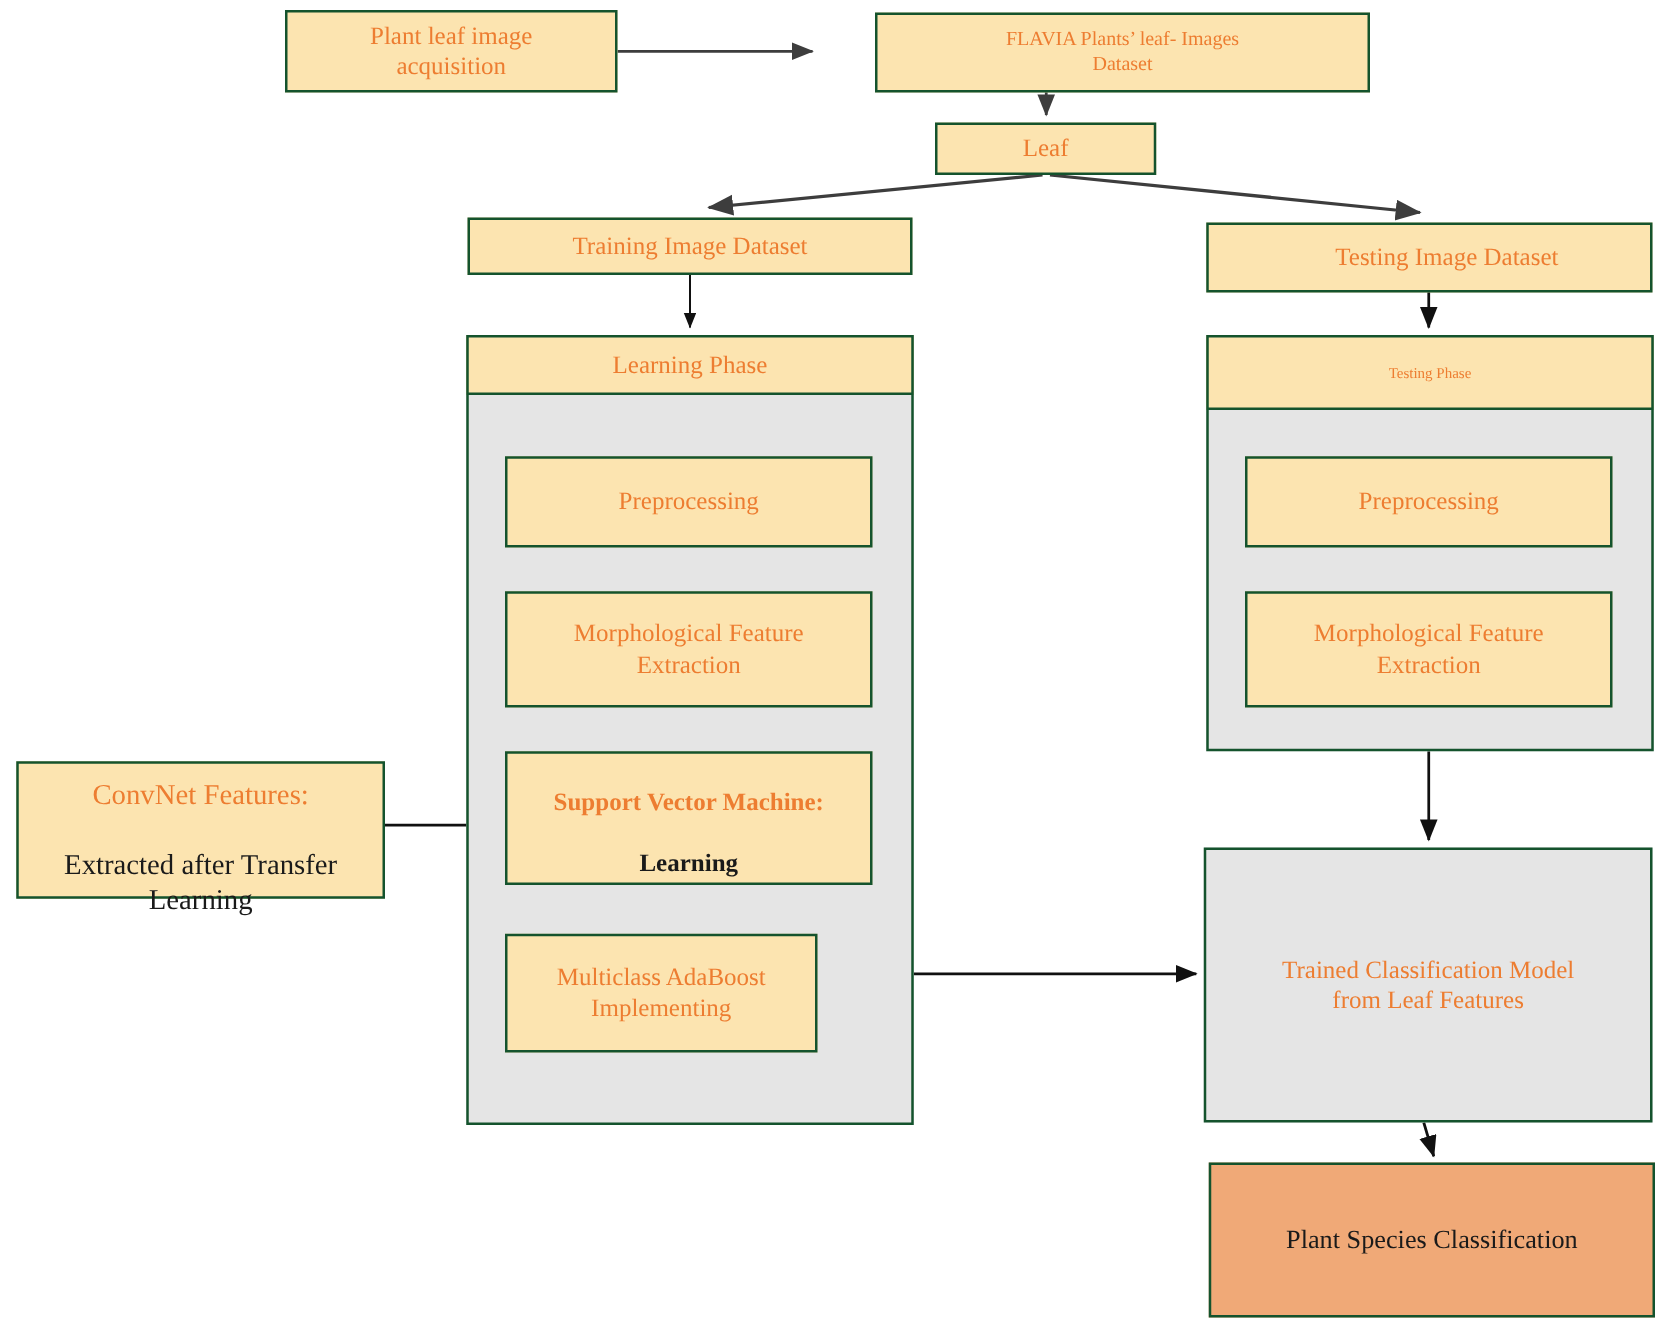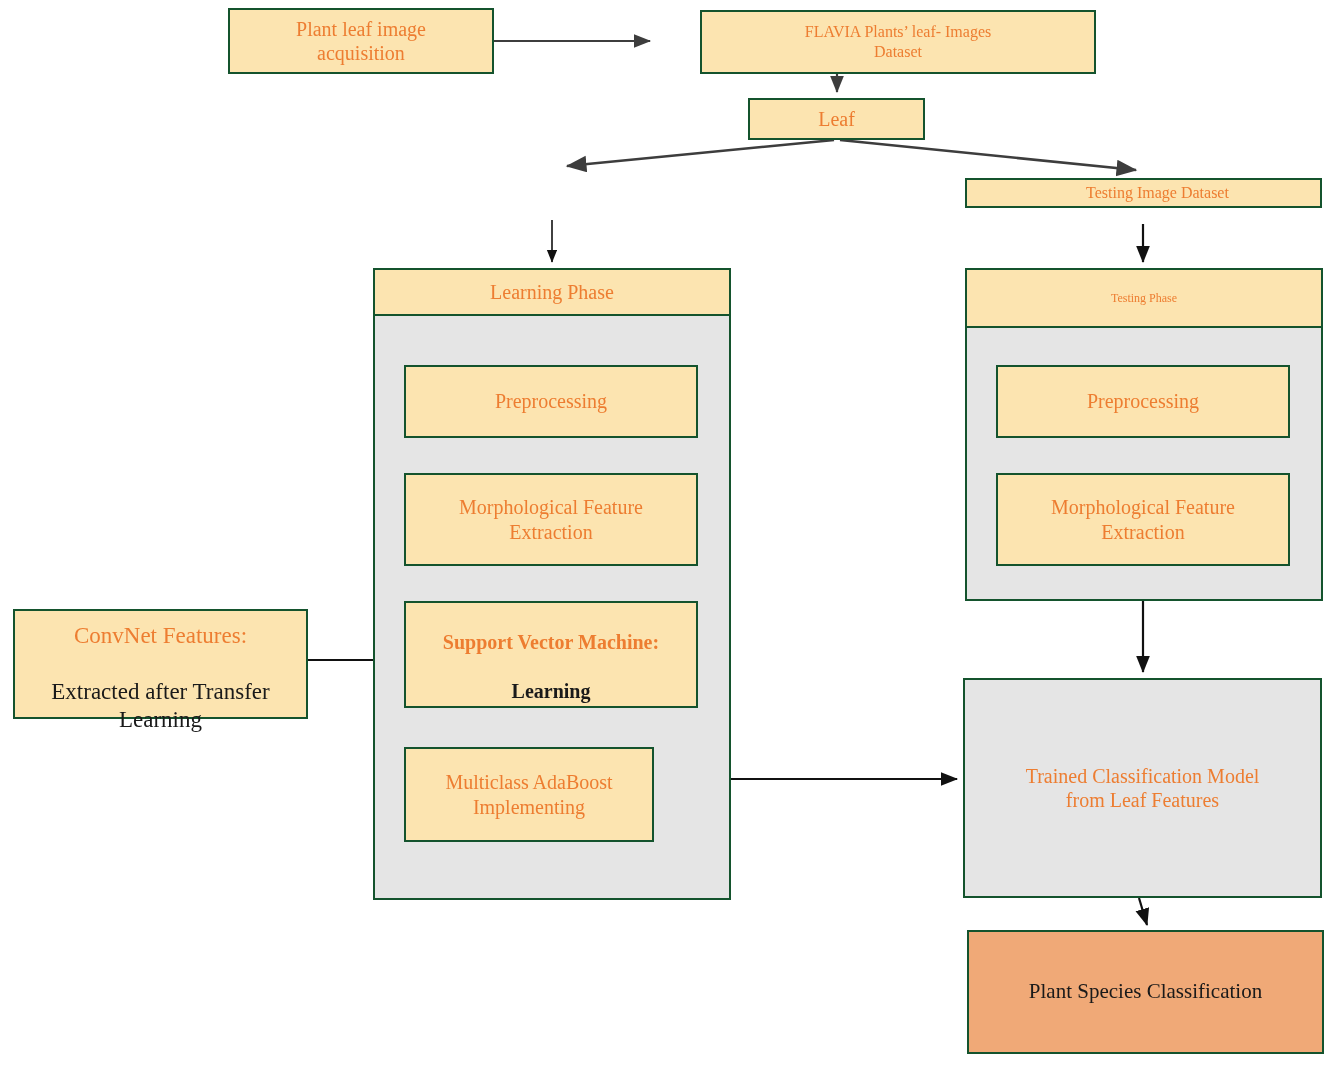--- a/index.html
+++ b/index.html
@@ -101,22 +101,25 @@
 
   <div class="node fill-yellow" style="left:658px; top:10px; width:396px; height:64px; font-size:16px;margin-left:42px;">
     <span class="label txt-orange">FLAVIA Plants’ leaf- Images
 Dataset</span>
   </div>
 
   <div class="node fill-yellow" style="left:748px; top:98px; width:177px; height:42px; font-size:20px;">
     <span class="label txt-orange">Leaf</span>
   </div>
 
+  <div class="node fill-yellow" style="left:374px; top:174px; width:356px; height:46px; font-size:20px;">
+    <span class="label txt-orange">Training Image Dataset</span>
+  </div>
 
-  <div class="node fill-yellow" style="left:965px; top:178px; width:357px; height:30px; font-size:16px;padding-left:28px;">
+  <div class="node fill-yellow" style="left:965px; top:178px; width:357px; height:56px; font-size:20px;padding-left:28px;">
     <span class="label txt-orange">Testing Image Dataset</span>
   </div>
 
   <div class="node fill-gray" style="left:373px; top:268px; width:358px; height:632px;"></div>
 
   <div class="node fill-yellow" style="left:373px; top:268px; width:358px; height:48px; font-size:20px;">
     <span class="label txt-orange">Learning Phase</span>
   </div>
 
   <div class="node fill-yellow" style="left:404px; top:365px; width:294px; height:73px; font-size:20px;">

